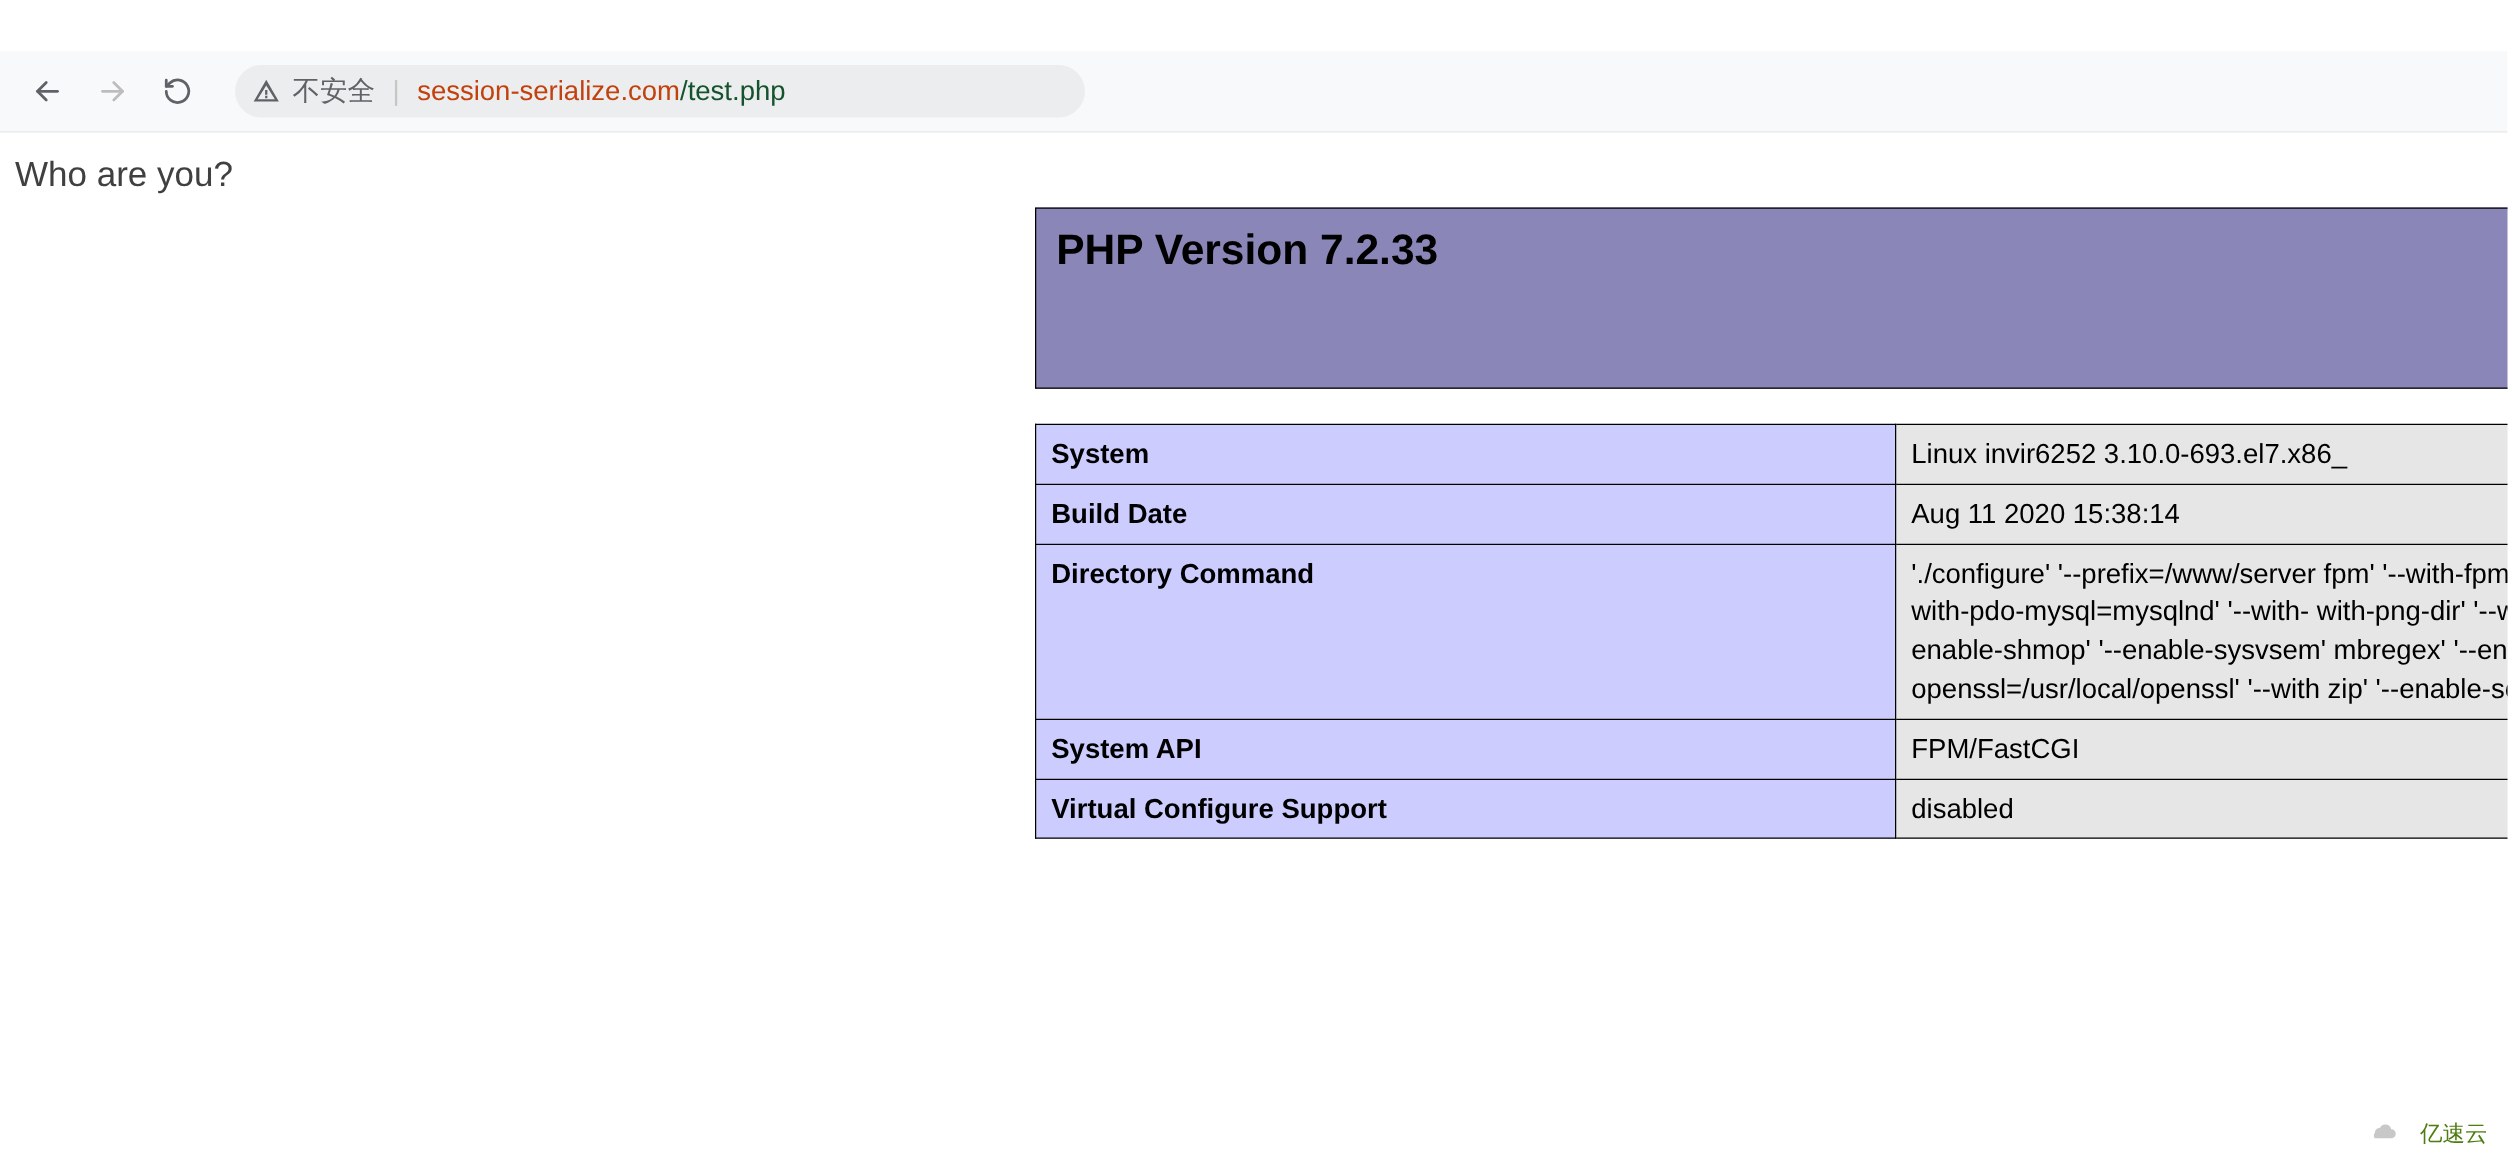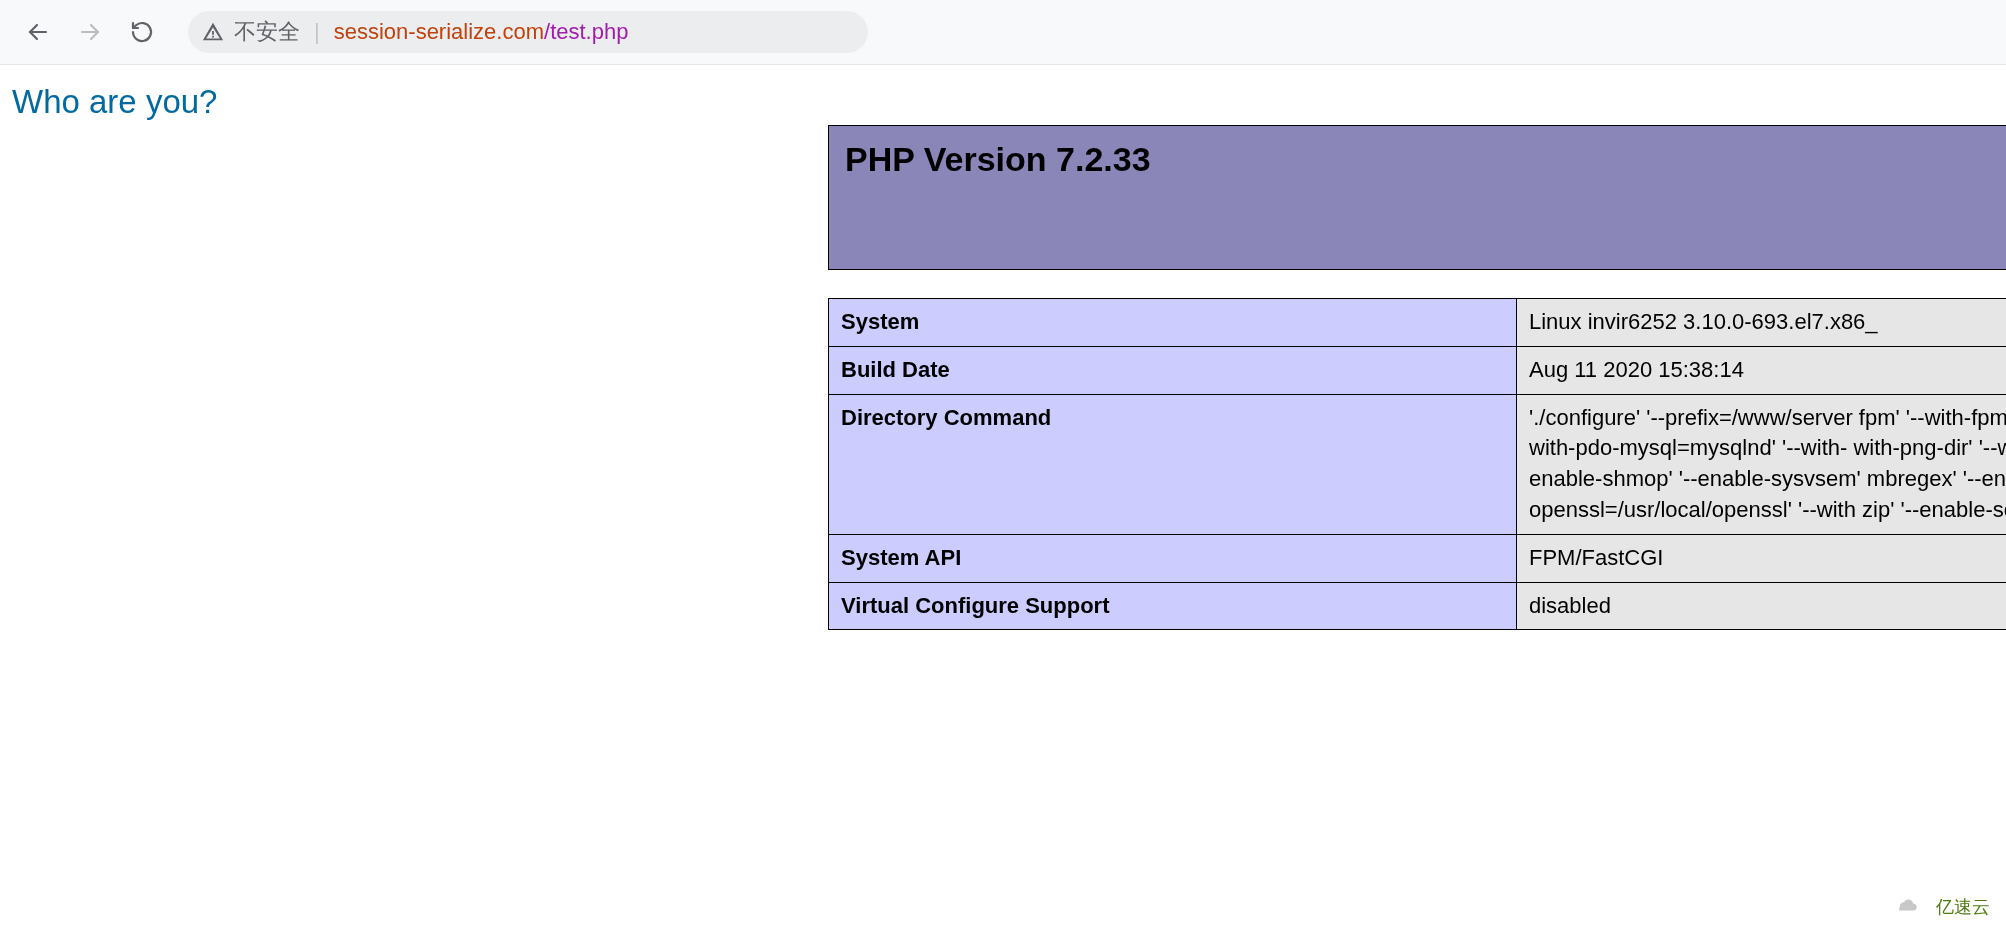--- a/index.html
+++ b/index.html
@@ -6,20 +6,21 @@
     body { font-family: "Segoe UI", Arial, sans-serif; background: #fff; overflow: hidden; width: 2006px; height: 929px; }
 
     .browser-chrome {
       height: 65px;
       background: #f8f9fa;
       border-bottom: 1px solid #e8e8e8;
       display: flex;
       align-items: center;
       padding: 0 18px;
       gap: 12px;
+      margin-top: 41px;
     }
     .nav-btn {
       width: 40px; height: 40px;
       display: flex; align-items: center; justify-content: center;
       color: #5f6368;
       border-radius: 50%;
       cursor: pointer;
     }
     .nav-btn.disabled { color: #bdbdbd; }
     .nav-btn svg { width: 24px; height: 24px; }
@@ -36,27 +37,27 @@
       margin-left: 14px;
       font-size: 22px;
       color: #5f6368;
       min-width: 680px;
     }
     .warn-icon { display: flex; align-items: center; }
     .warn-icon svg { width: 22px; height: 22px; fill: #5f6368; }
     .insecure-label { color: #5f6368; font-size: 22px; }
     .vbar { color: #c6c6c6; font-size: 22px; padding: 0 4px; }
     .url-host { color: #c2410c; }
-    .url-path { color: #a21caf; }
+    .url-path { color: #14532d; }
 
     .page {
       padding: 18px 12px 0 12px;
       position: relative;
     }
-    .page-text { font-size: 33px; color: #0369a1; }
+    .page-text { font-size: 28px; color: #404040; }
 
     .phpinfo {
       position: absolute;
       left: 828px;
       top: 60px;
       width: 1400px;
     }
     .phpinfo-header {
       background: #8a86b8;
       border: 1px solid #000;

